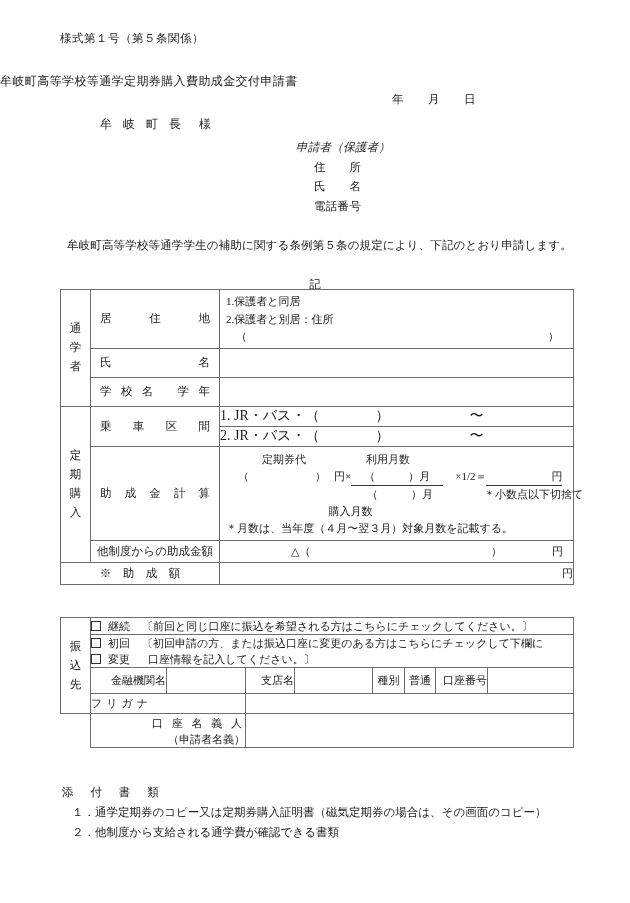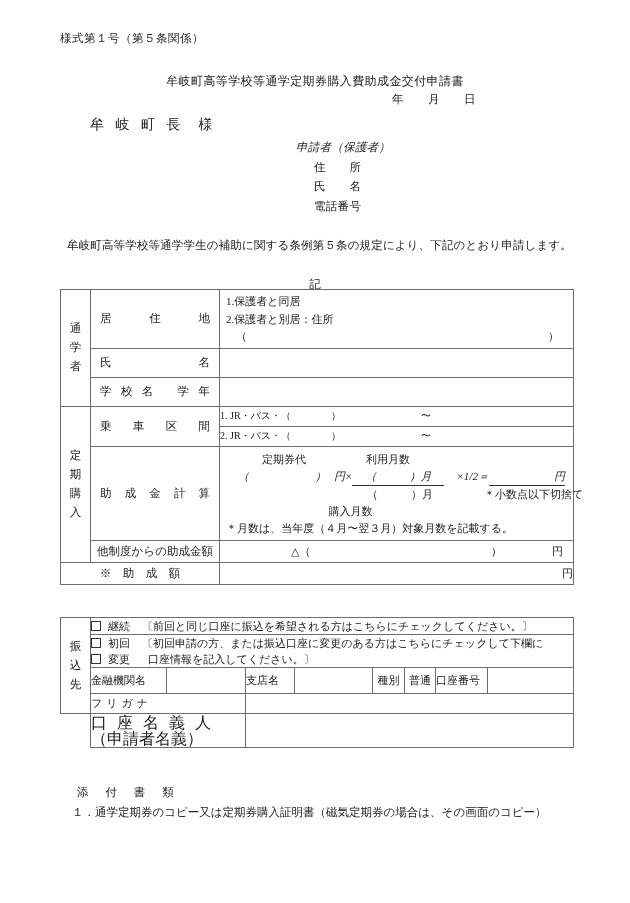--- a/index.html
+++ b/index.html
@@ -29,41 +29,41 @@
     left: 60px;
     top: 31px;
     font-size: 11.5px;
     letter-spacing: 0.5px;
     white-space: nowrap;
   }
   .doc-title {
     position: absolute;
     left: 0; top: 73px;
     width: 630px;
-    text-align: center;
+    text-align: left;
     font-size: 12px;
     letter-spacing: 0.4px;
     white-space: nowrap;
   }
   .date-line {
     position: absolute;
     left: 392px;
     top: 92px;
     font-size: 11.5px;
     white-space: nowrap;
   }
   .date-line span { display: inline-block; }
   .date-y { width: 36px; }
   .date-m { width: 36px; }
 
   .addressee {
     position: absolute;
-    left: 90px;
+    left: 100px;
     top: 116px;
-    font-size: 14px;
+    font-size: 12px;
     letter-spacing: 4px;
     white-space: nowrap;
   }
   .addressee .sama { margin-left: 14px; letter-spacing: 0; }
 
   .applicant-block {
     position: absolute;
     left: 296px;
     top: 138px;
     font-size: 11.5px;
@@ -129,33 +129,33 @@
     font-size: 11px;
   }
   .paren-wide {
     display: flex;
     justify-content: space-between;
     padding: 0 8px 0 10px;
   }
 
   .route-line {
     padding: 2px 8px;
-    font-size: 10px;
+    font-size: 14px;
     white-space: nowrap;
   }
   .route-line .tilde { display: inline-block; margin-left: 80px; }
 
   .calc-box {
     padding: 4px 6px 3px 6px;
     font-size: 11px;
     line-height: 17px;
   }
   .calc-r1 { padding-left: 36px; white-space: nowrap; }
   .calc-r1 .lbl-a { display: inline-block; width: 104px; font-family: Liberation Serif, serif; }
-  .calc-r2 { white-space: nowrap; padding-left: 12px; font-style: italic; }
+  .calc-r2 { white-space: nowrap; padding-left: 12px; }
   .calc-r2 .paren1 { display: inline-block; width: 96px; }
   .ul { border-bottom: 1px solid #333; display: inline-block; }
   .ul-months { width: 92px; text-align: center; }
   .ul-amount { width: 76px; text-align: right; }
   .calc-r3 { white-space: nowrap; padding-left: 128px; }
   .calc-r3 .p2 { display: inline-block; width: 92px; text-align: center; }
   .calc-r3 .note { display: inline-block; margin-left: 38px; }
   .calc-r4 { text-align: center; padding-right: 92px; }
   .calc-r5 { white-space: nowrap; }
 
@@ -190,45 +190,45 @@
     display: inline-block;
     width: 8px; height: 8px;
     border: 1px solid #333;
     margin-right: 7px;
     vertical-align: -1px;
   }
   .chk-line .kind { display: inline-block; width: 34px; }
   .chk-line .kind2 { display: inline-block; width: 40px; }
 
   .bk-label { text-align: center; font-size: 11px; padding: 3px 2px; }
-  .bk-label-left { text-align: left; padding-left: 6px; font-family: Liberation Serif, serif; }
+  .bk-label-left { text-align: right; padding-left: 6px; font-family: Liberation Serif, serif; }
   .furi {
     text-align: left;
     letter-spacing: 4px;
     font-size: 11px;
     padding: 3px 0;
   }
   .meigi {
-    text-align: left;
-    font-size: 16px;
+    text-align: right;
+    font-size: 11px;
     line-height: 16px;
     padding: 2px 0;
   }
   .meigi .l1 { letter-spacing: 3px; }
 
   
   .attach {
     position: absolute;
     left: 62px;
     top: 782px;
     font-size: 11.5px;
     line-height: 20px;
     white-space: nowrap;
   }
-  .attach .hd { letter-spacing: 7px; margin-left: 15px; }
+  .attach .hd { letter-spacing: 7px; margin-left: 0; }
   .attach .it { margin-left: 10px; }
   .attach .sub { margin-left: 36px; }
 </style>
 </head>
 <body>
 
 <div class="page">
 
   <div class="form-no">様式第１号（第５条関係）</div>
 
@@ -407,15 +407,16 @@
           <span style="display:block">（申請者名義）</span>
         </td>
         <td colspan="6"></td>
       </tr>
     </tbody>
   </table>
 
   <div class="attach">
     <div class="hd">添 付 書 類</div>
     <div class="it">１．通学定期券のコピー又は定期券購入証明書（磁気定期券の場合は、その画面のコピー）</div>
+    <div class="it">２．他制度から支給される通学費が確認できる書類</div>
   </div>
 
 </div>
 
 </body></html>

